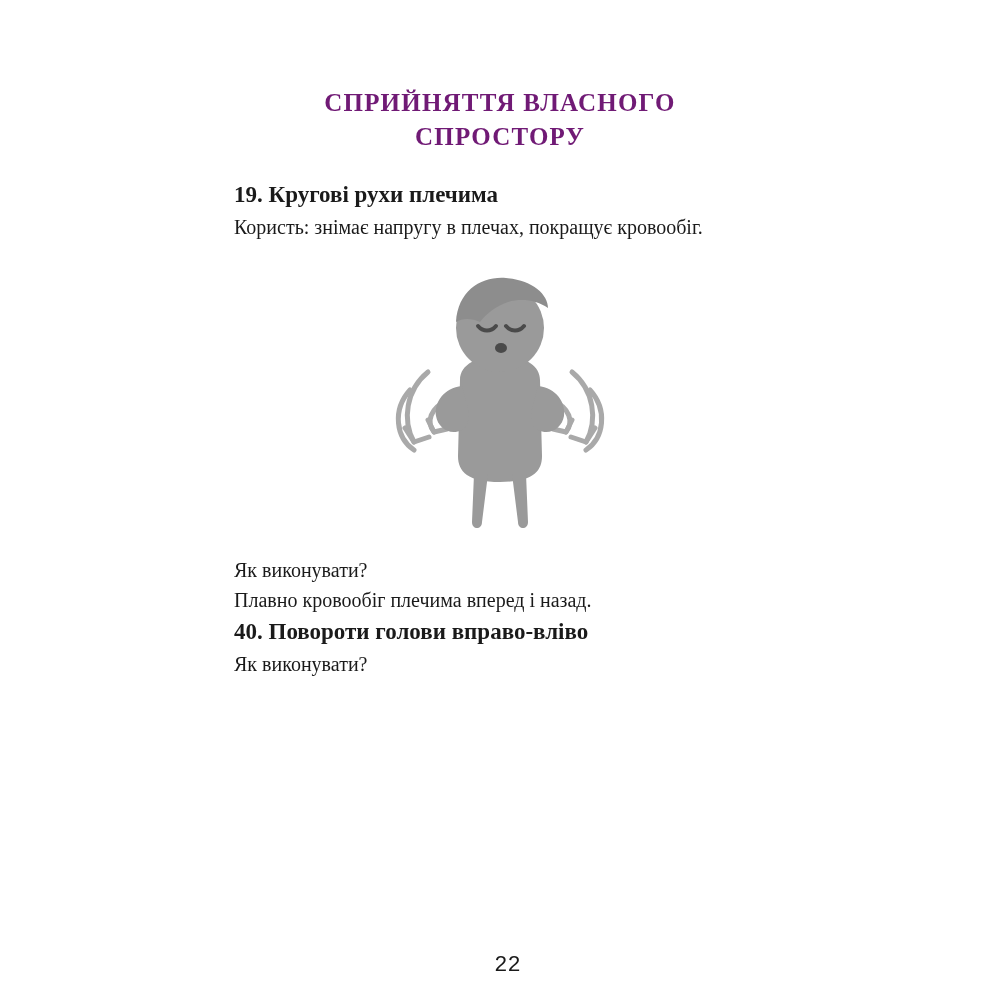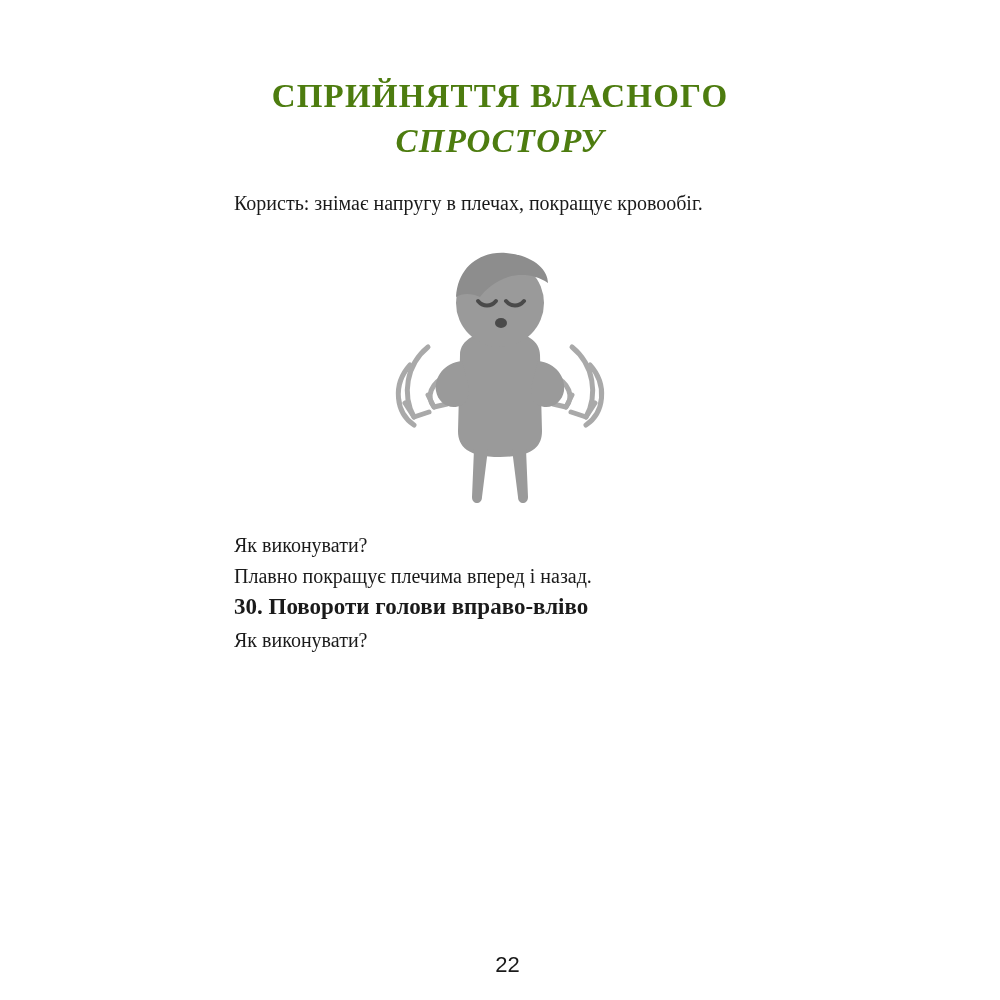--- a/index.html
+++ b/index.html
@@ -19,29 +19,28 @@
   .content {
     position: absolute;
     left: 200px;
     top: 70px;
     width: 600px;
   }
   .doc-title {
     text-align: center;
     font-family: "Liberation Serif", serif;
     font-weight: bold;
-    font-size: 33px;
+    font-size: 25px;
     letter-spacing: 1.2px;
     line-height: 1.35;
-    margin: 4px 0 26px 0;
-    color: #4d7c0f;
+    margin: 16px 0 26px 0;
+    color: #701a75;
   }
   .doc-title .line2 {
     display: block;
-    font-style: italic;
   }
   .exercise-heading {
     font-weight: bold;
     font-size: 23px;
     margin: 0 0 4px 0;
     text-indent: 34px;
     line-height: 1.3;
   }
   p.body {
     font-size: 20px;
@@ -58,41 +57,42 @@
     display: flex;
     justify-content: center;
   }
   .page-number {
     position: absolute;
     left: 0;
     right: 13px;
     bottom: 22px;
     text-align: center;
     font-size: 22px;
-    font-family: Liberation Sans, sans-serif;
+    font-family: Liberation Mono, monospace;
     color: #1a1a1a;
     padding-left: 28px;
   }
   .figure-wrap {
     width: 380px;
     height: 280px;
   }
 </style>
 </head>
 <body>
 
 <div class="page">
 
   <div class="content">
 
     <h1 class="doc-title">
       <span>СПРИЙНЯТТЯ ВЛАСНОГО</span>
       <span class="line2">СПРОСТОРУ</span>
     </h1>
 
+    <h2 class="exercise-heading">19. Кругові рухи плечима</h2>
     <p class="body">Користь: знімає напругу в плечах, покращує кровообіг.</p>
 
     <div class="figure">
       <div class="figure-wrap">
         <svg viewBox="0 0 380 280" width="380" height="280" xmlns="http://www.w3.org/2000/svg" aria-hidden="true">
           <g fill="none" stroke="#a9a9a9" stroke-width="5" stroke-linecap="round" stroke-linejoin="round">
 
             <path d="M118 112 C 96 130, 92 160, 104 182"></path>
             <path d="M104 182 l -9 -14 M104 182 l 15 -5"></path>
             <path d="M100 130 C 82 150, 86 178, 104 190"></path>
@@ -141,22 +141,22 @@
           <g stroke="#4a4a4a" stroke-width="4" fill="none" stroke-linecap="round">
             <path d="M168 66 C 173 72, 181 72, 186 66"></path>
             <path d="M196 66 C 201 72, 209 72, 214 66"></path>
           </g>
           <ellipse cx="191" cy="88" rx="6" ry="5" fill="#4a4a4a"></ellipse>
         </svg>
       </div>
     </div>
 
     <p class="body flush">Як виконувати?</p>
-    <p class="body">Плавно покращує плечима вперед і назад.</p>
+    <p class="body">Плавно кровообіг плечима вперед і назад.</p>
 
-    <h2 class="exercise-heading">30. Повороти голови вправо-вліво</h2>
+    <h2 class="exercise-heading">40. Повороти голови вправо-вліво</h2>
     <p class="body flush">Як виконувати?</p>
 
   </div>
 
   <div class="page-number">22</div>
 
 </div>
 
 </body></html>

